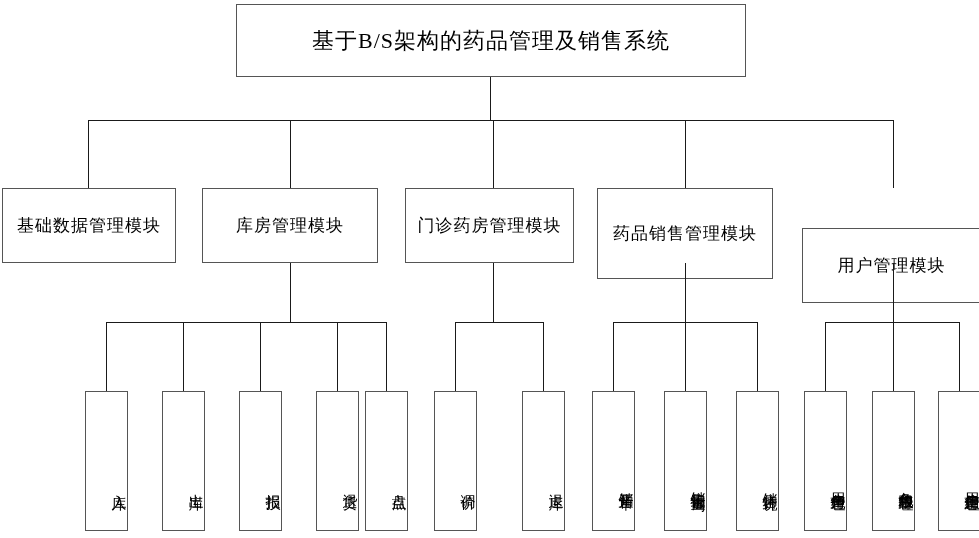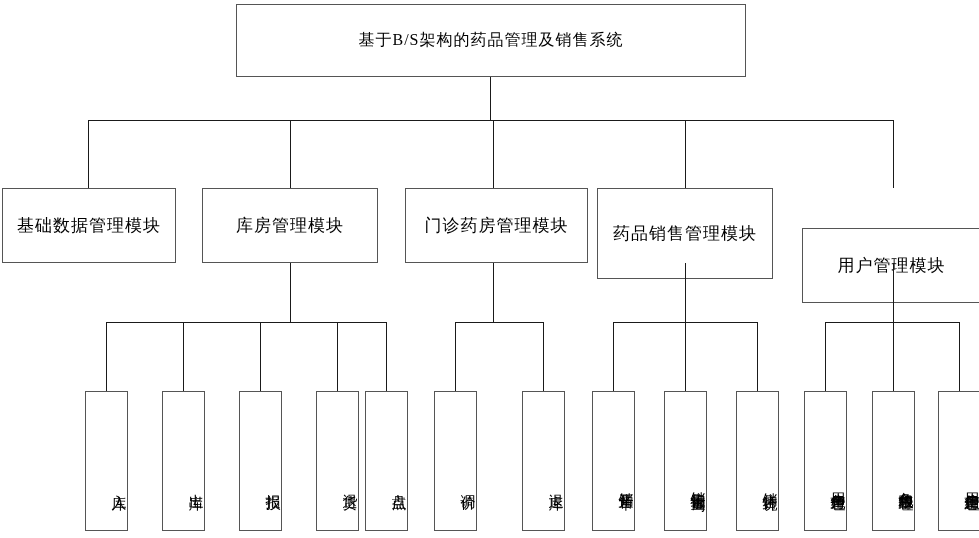--- a/index.html
+++ b/index.html
@@ -19,21 +19,21 @@
     position: absolute;
     box-sizing: border-box;
     border: 1px solid #555555;
     background: #ffffff;
     display: flex;
     align-items: center;
     justify-content: center;
     color: #000000;
   }
   .node.root {
-    font-size: 16px;
+    font-size: 22px;
     letter-spacing: 1px;
   }
   .node.module {
     font-size: 17px;
     letter-spacing: 1px;
   }
   .node.leaf {
     font-size: 15px;
     letter-spacing: 1px;
     writing-mode: vertical-rl;
@@ -74,21 +74,21 @@
   <div class="edge v" style="left:893px; top:120px; height:68px;"></div>
 
   <div class="node module" style="left:2px; top:188px; width:174px; height:75px;">
     <span>基础数据管理模块</span>
   </div>
 
   <div class="node module" style="left:202px; top:188px; width:176px; height:75px;">
     <span>库房管理模块</span>
   </div>
 
-  <div class="node module" style="left:405px; top:188px; width:183px; height:75px;">
+  <div class="node module" style="left:405px; top:188px; width:169px; height:75px;">
     <span>门诊药房管理模块</span>
   </div>
 
   <div class="node module" style="left:597px; top:188px; width:176px; height:91px;">
     <span>药品销售管理模块</span>
   </div>
 
   <div class="node module" style="left:802px; top:188px; width:179px; height:75px;margin-top:40px;">
     <span>用户管理模块</span>
   </div>

